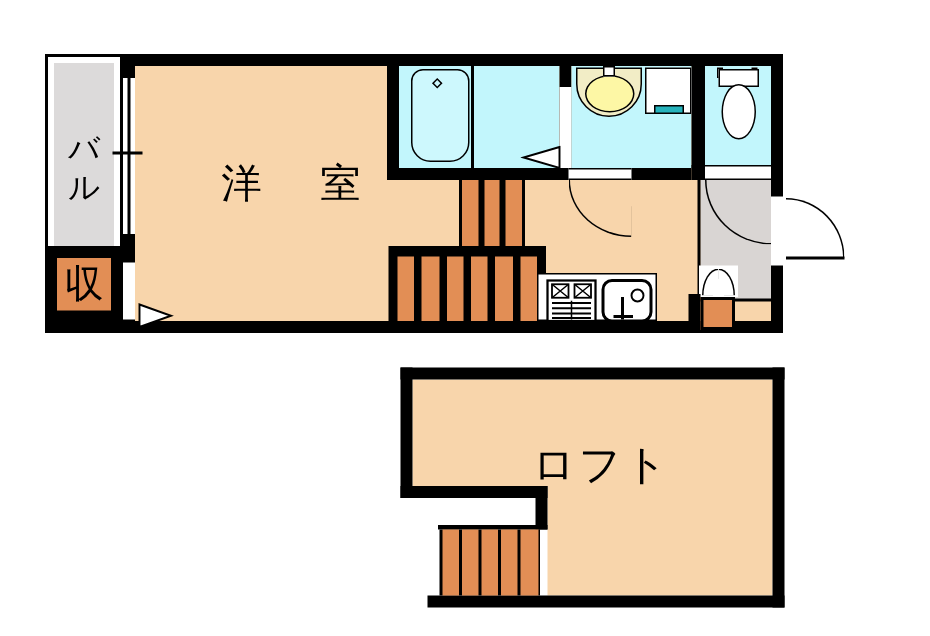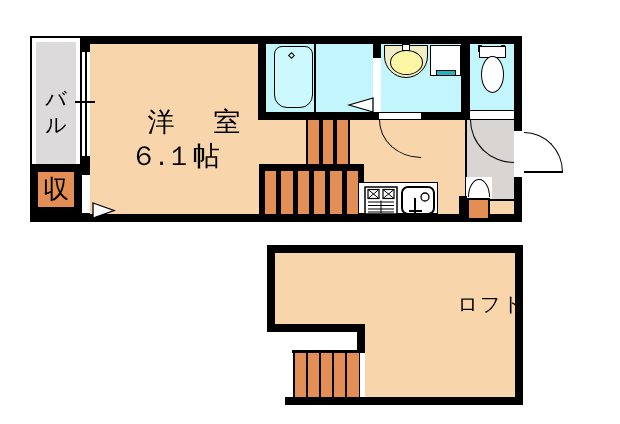--- a/index.html
+++ b/index.html
@@ -95,21 +95,21 @@
   .loft-wall-right{left:515px;top:245px;width:8px;height:160px;}
   .loft-wall-bottom{left:285px;top:397px;width:238px;height:8px;}
   .loft-wall-left{left:267px;top:245px;width:8px;height:87px;}
   .loft-wall-notch-h{left:267px;top:324px;width:98px;height:8px;}
   .loft-wall-notch-v{left:357px;top:324px;width:8px;height:29px;}
   .loft-floor-a{left:275px;top:253px;width:240px;height:71px;}
   .loft-floor-b{left:365px;top:324px;width:150px;height:73px;}
   .loft-stairs-line{left:292px;top:350px;width:73px;height:3px;background:var(--wall);}
   .loft-stairs{left:293px;top:353px;width:67px;height:44px;background:var(--wall);
     display:flex;gap:2px;padding:0 1.5px;}
-  .loft-name{left:355px;top:291px;width:170px;text-align:right;font-size:20px;letter-spacing:2px;}
+  .loft-name{left:355px;top:291px;width:170px;text-align:left;font-size:28px;letter-spacing:2px;}
   .loft-size{left:350px;top:324px;width:175px;text-align:center;font-size:28px;}
 </style>
 </head>
 <body>
 
 <div id="plan">
 
   <div class="abs balcony-outline"></div>
   <div class="abs balcony-floor">
     <span class="balcony-label">バル</span>
@@ -198,21 +198,20 @@
   <div class="abs entry-storage"></div>
 
   <svg class="abs marker-closet" width="24" height="17" viewBox="0 0 24 17">
     <polygon points="1,1 22,8.5 1,16" fill="#fff" stroke="#000" stroke-width="1.3"></polygon>
   </svg>
   <svg class="abs marker-bath" width="27" height="16" viewBox="0 0 27 16">
     <polygon points="26,1 2,8 26,15" fill="#fff" stroke="#000" stroke-width="1.3"></polygon>
   </svg>
 
   <div class="abs room-name">洋　室</div>
-  <div class="abs room-size">６.１帖</div>
 
   <div class="abs loft-floor-a peach"></div>
   <div class="abs loft-floor-b peach"></div>
   <div class="abs loft-wall-top wall"></div>
   <div class="abs loft-wall-right wall"></div>
   <div class="abs loft-wall-bottom wall"></div>
   <div class="abs loft-wall-left wall"></div>
   <div class="abs loft-wall-notch-h wall"></div>
   <div class="abs loft-wall-notch-v wall"></div>
   <div class="abs loft-stairs-line"></div>

